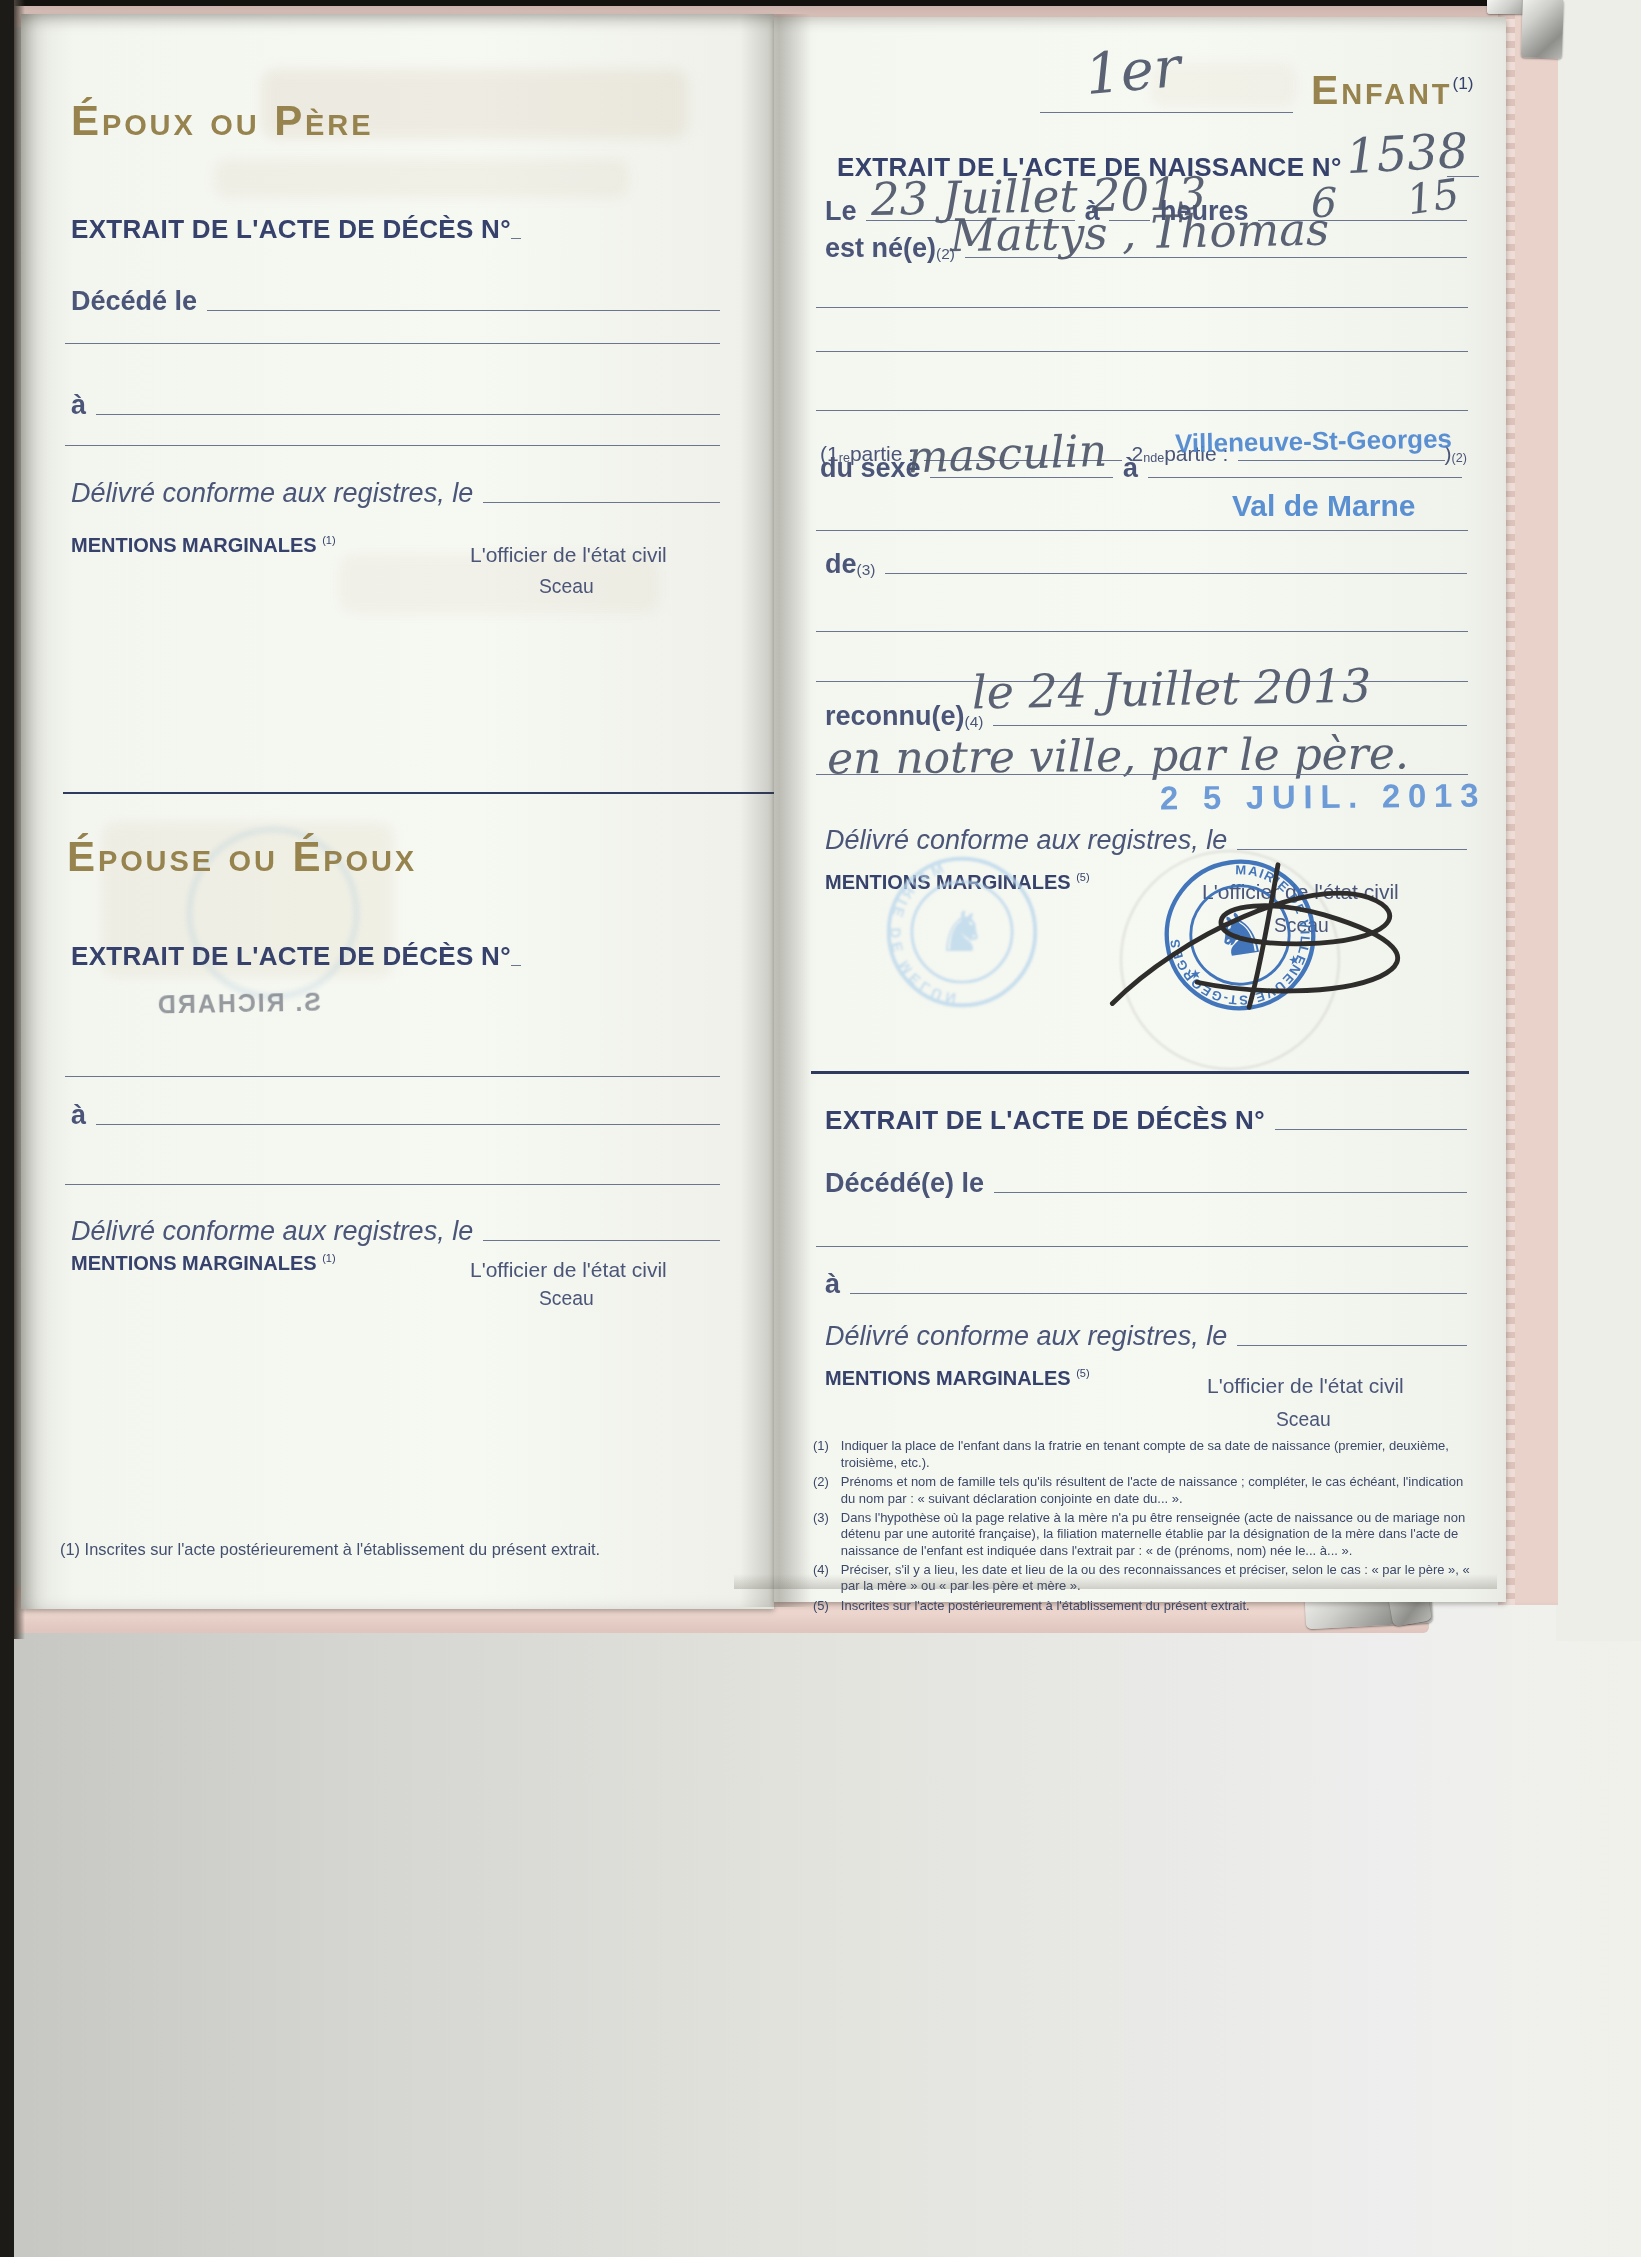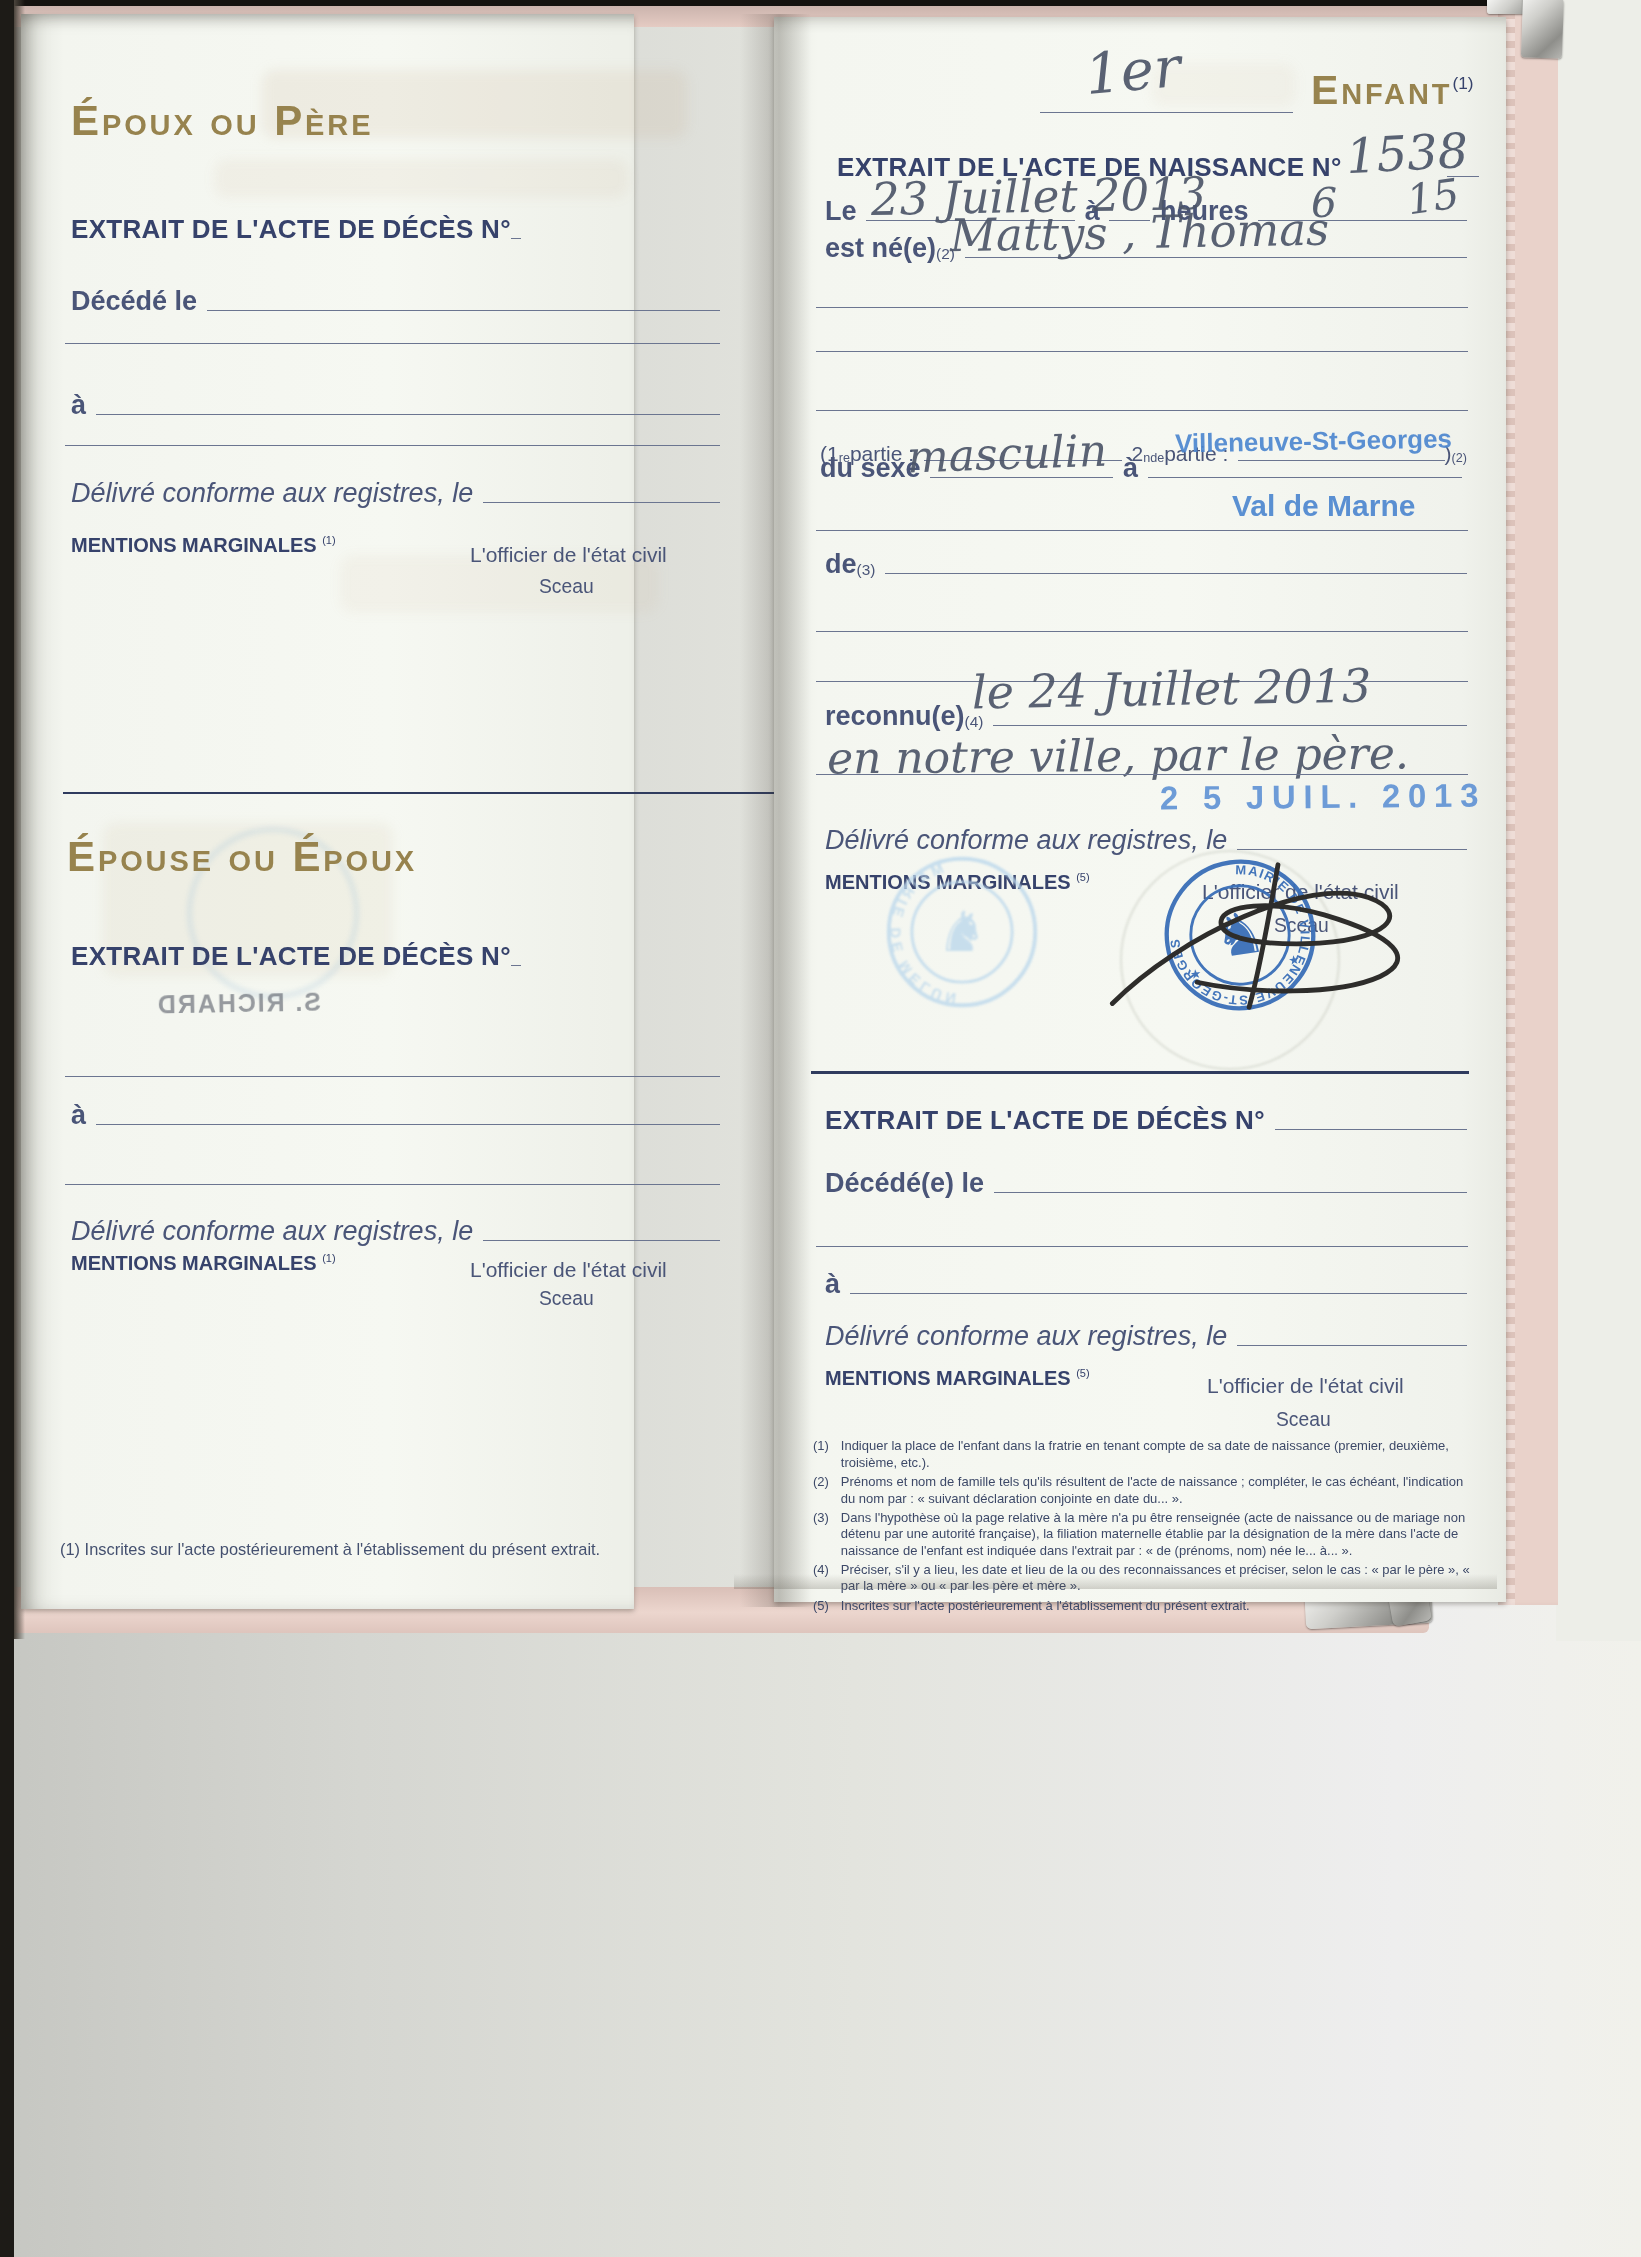--- a/index.html
+++ b/index.html
@@ -17,21 +17,21 @@
   .cover-right:before{content:"";position:absolute;left:0;top:0;width:17.4px;height:100%;
                background:repeating-linear-gradient(180deg,rgba(140,100,90,.14) 0 6.8px,rgba(255,255,255,.25) 6.8px 14.5px);}
   .cover-bottom{position:absolute;left:5.8px;top:1587px;width:1423px;height:46px;background:linear-gradient(180deg,#d9bfb7,#ecd6ce 55%,#dec5bd);border-radius:5.8px;}
   .corner{background:linear-gradient(135deg,#f7f7f5,#cfcfcb 35%,#8e8e8a 75%,#b8b8b4);box-shadow:0 1px 1.9px rgba(0,0,0,.4);}
   .corner-tr{position:absolute;left:1522px;top:-5.8px;width:41px;height:64px;border-radius:3.9px 9.7px 3.9px 3.9px;transform:rotate(2deg);}
   .corner-tr2{position:absolute;left:1487px;top:-1.9px;width:68px;height:15.4px;border-radius:2.9px;}
   .corner-br{position:absolute;left:1305px;top:1580px;width:127px;height:46px;border-radius:5.8px;transform:rotate(-3deg);}
   .corner-br2{position:absolute;left:1386px;top:1541px;width:39px;height:83px;border-radius:5.8px;transform:rotate(-10deg);}
   
   .page{position:absolute;box-shadow:0 2.9px 4.8px rgba(60,55,45,.35);}
-  .page-left{left:21px;top:13.5px;width:613px;height:1595px;
+  .page-left{left:21px;top:13.5px;width:753px;height:1595px;
       background:linear-gradient(90deg,#e3e5de 0%,#f3f5ef 7%,#f6f8f2 60%,#eef0e9 97%);
       box-shadow:inset 15.4px 0 21px -11.6px rgba(50,45,38,.5),inset 0 15.4px 15.4px -11.6px rgba(50,45,38,.35),0 2.9px 4.8px rgba(60,55,45,.35);text-align:center;}
   .page-right{left:774px;top:17.4px;width:732px;height:1585px;
       background:linear-gradient(90deg,#e7e9e2 0%,#f4f6f0 6%,#f6f8f2 55%,#f0f2ec 94%,#e8eae3 100%);
       box-shadow:inset 0 13.5px 13.5px -11.6px rgba(50,45,38,.3),0 2.9px 4.8px rgba(60,55,45,.35);}
   .gutter{position:absolute;left:740px;top:13.5px;width:71px;height:1593px;
       background:linear-gradient(90deg,rgba(60,55,48,0),rgba(60,55,48,.20) 45%,rgba(60,55,48,.26) 55%,rgba(60,55,48,0));}
   .stack-edge{position:absolute;left:734px;top:1574px;width:763px;height:15.4px;
       background:linear-gradient(180deg,rgba(0,0,0,0),rgba(90,85,75,.25));}
   

